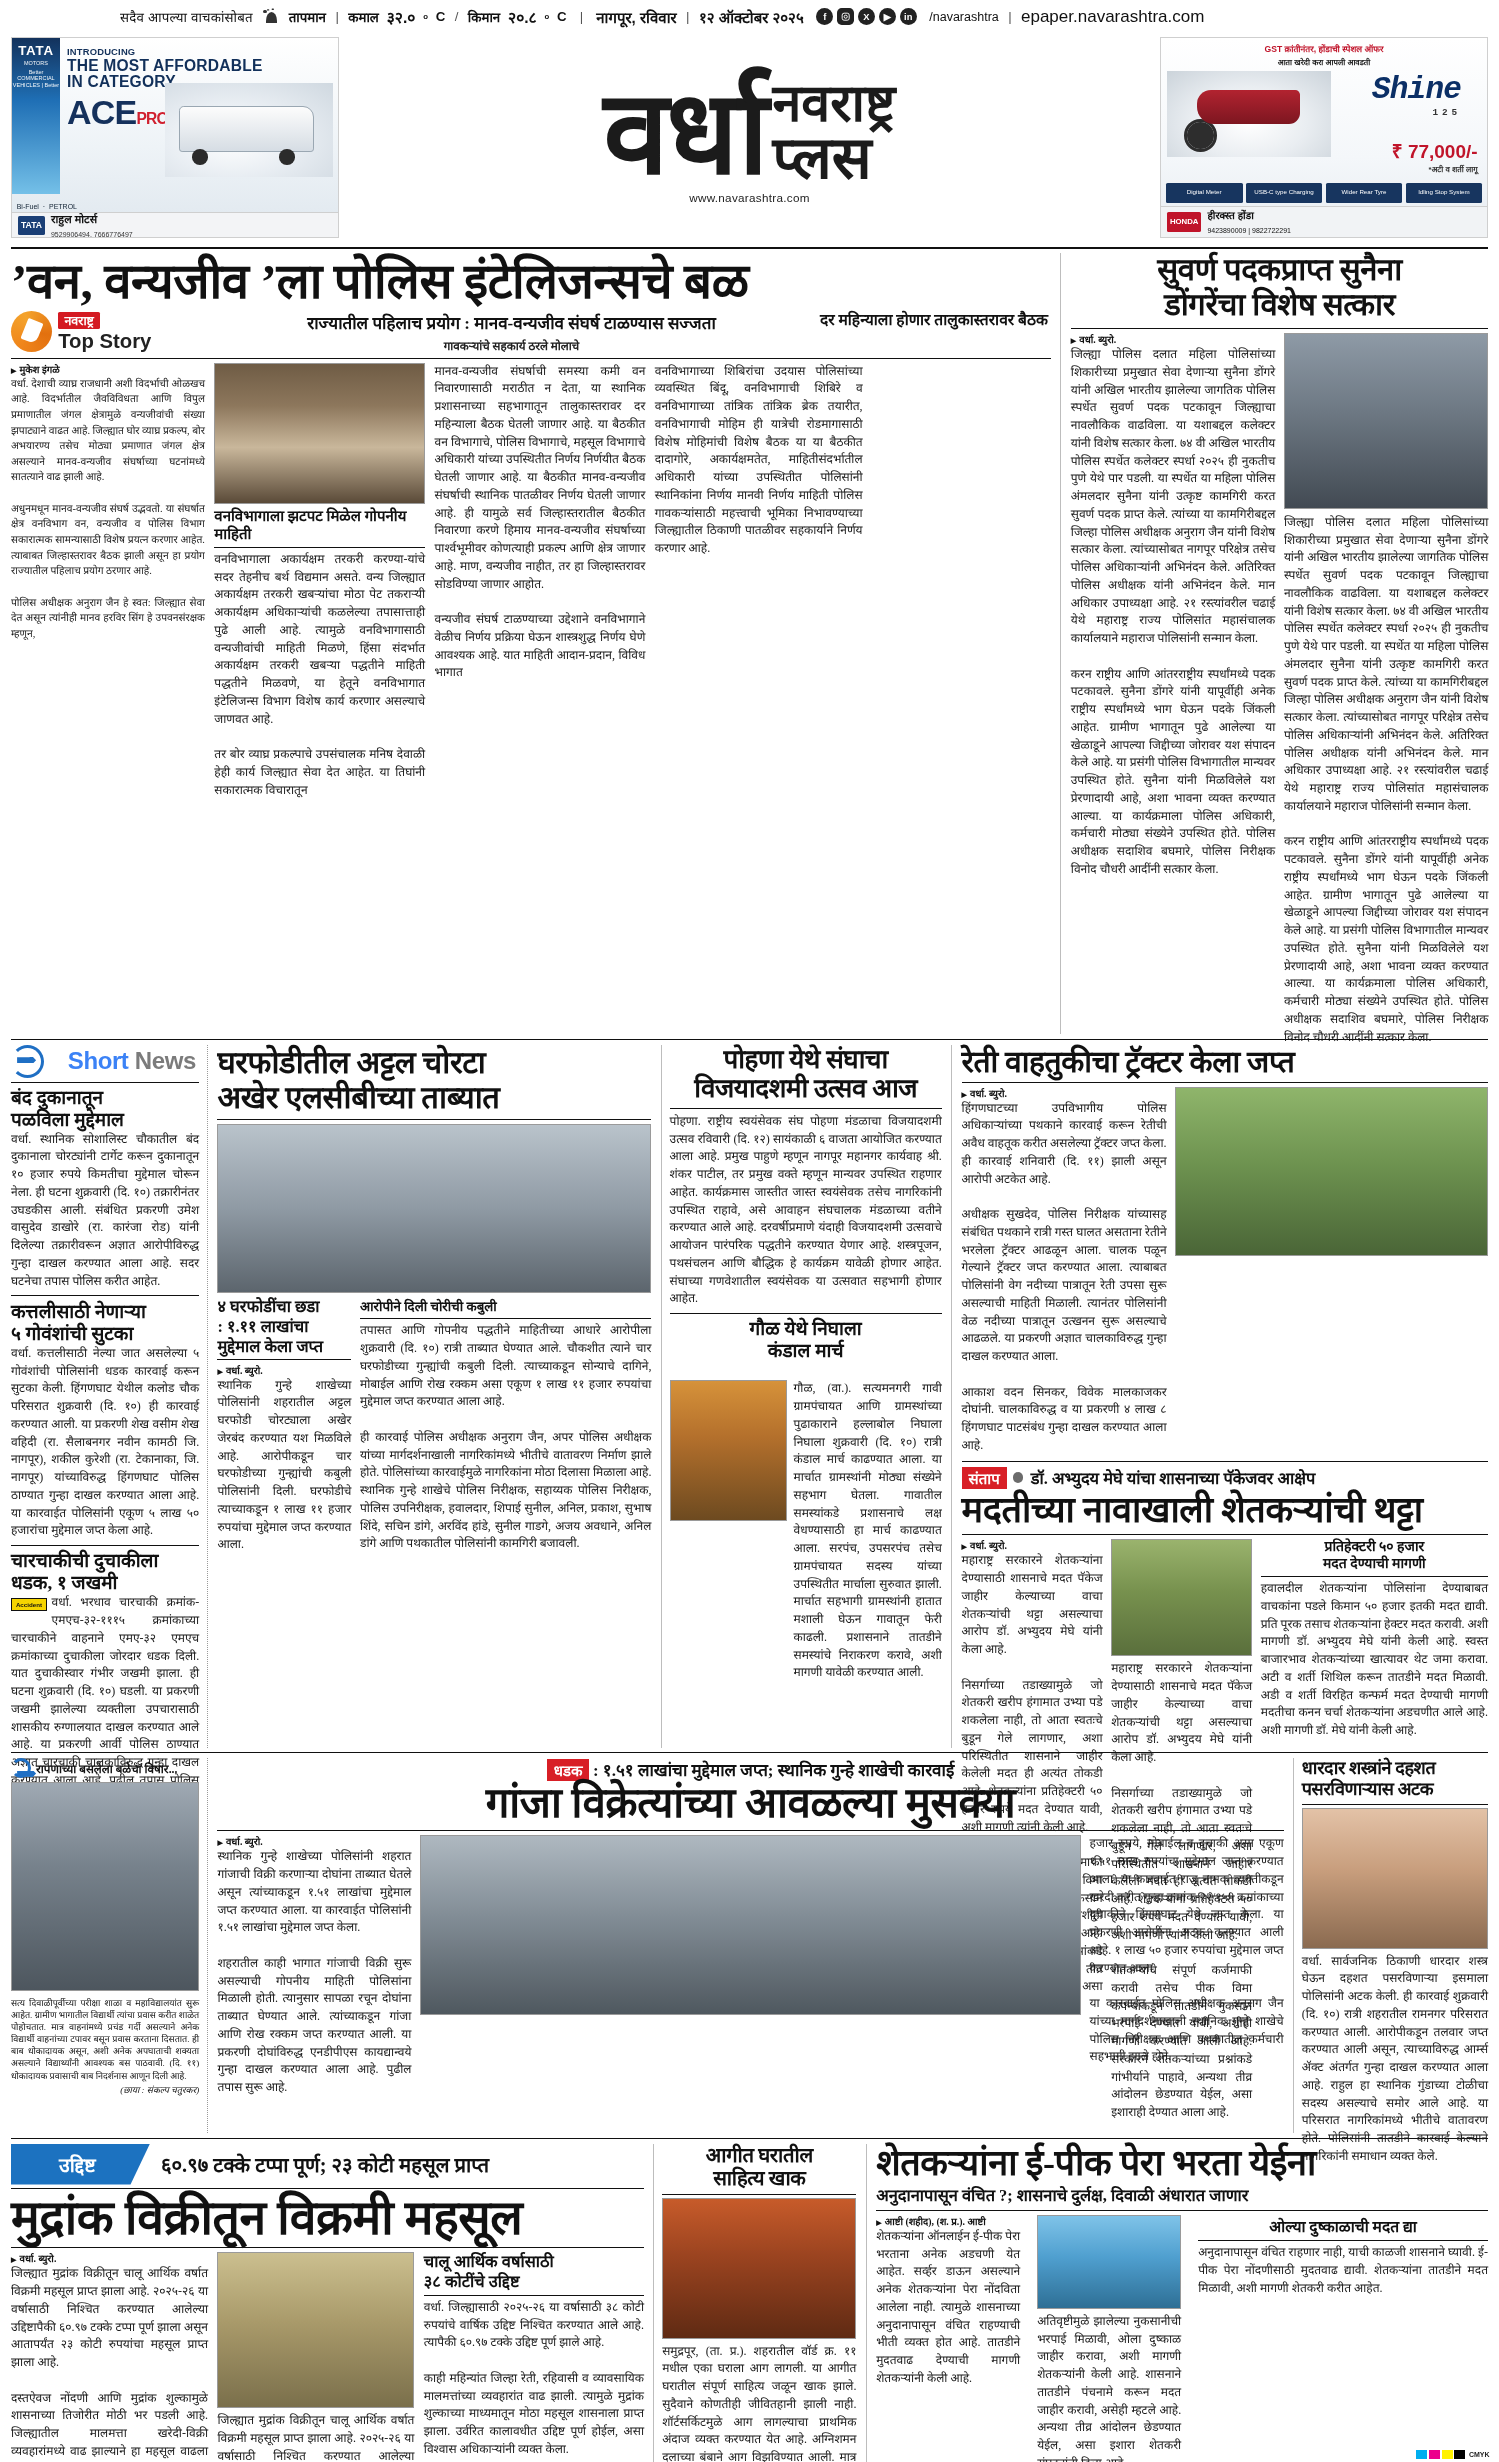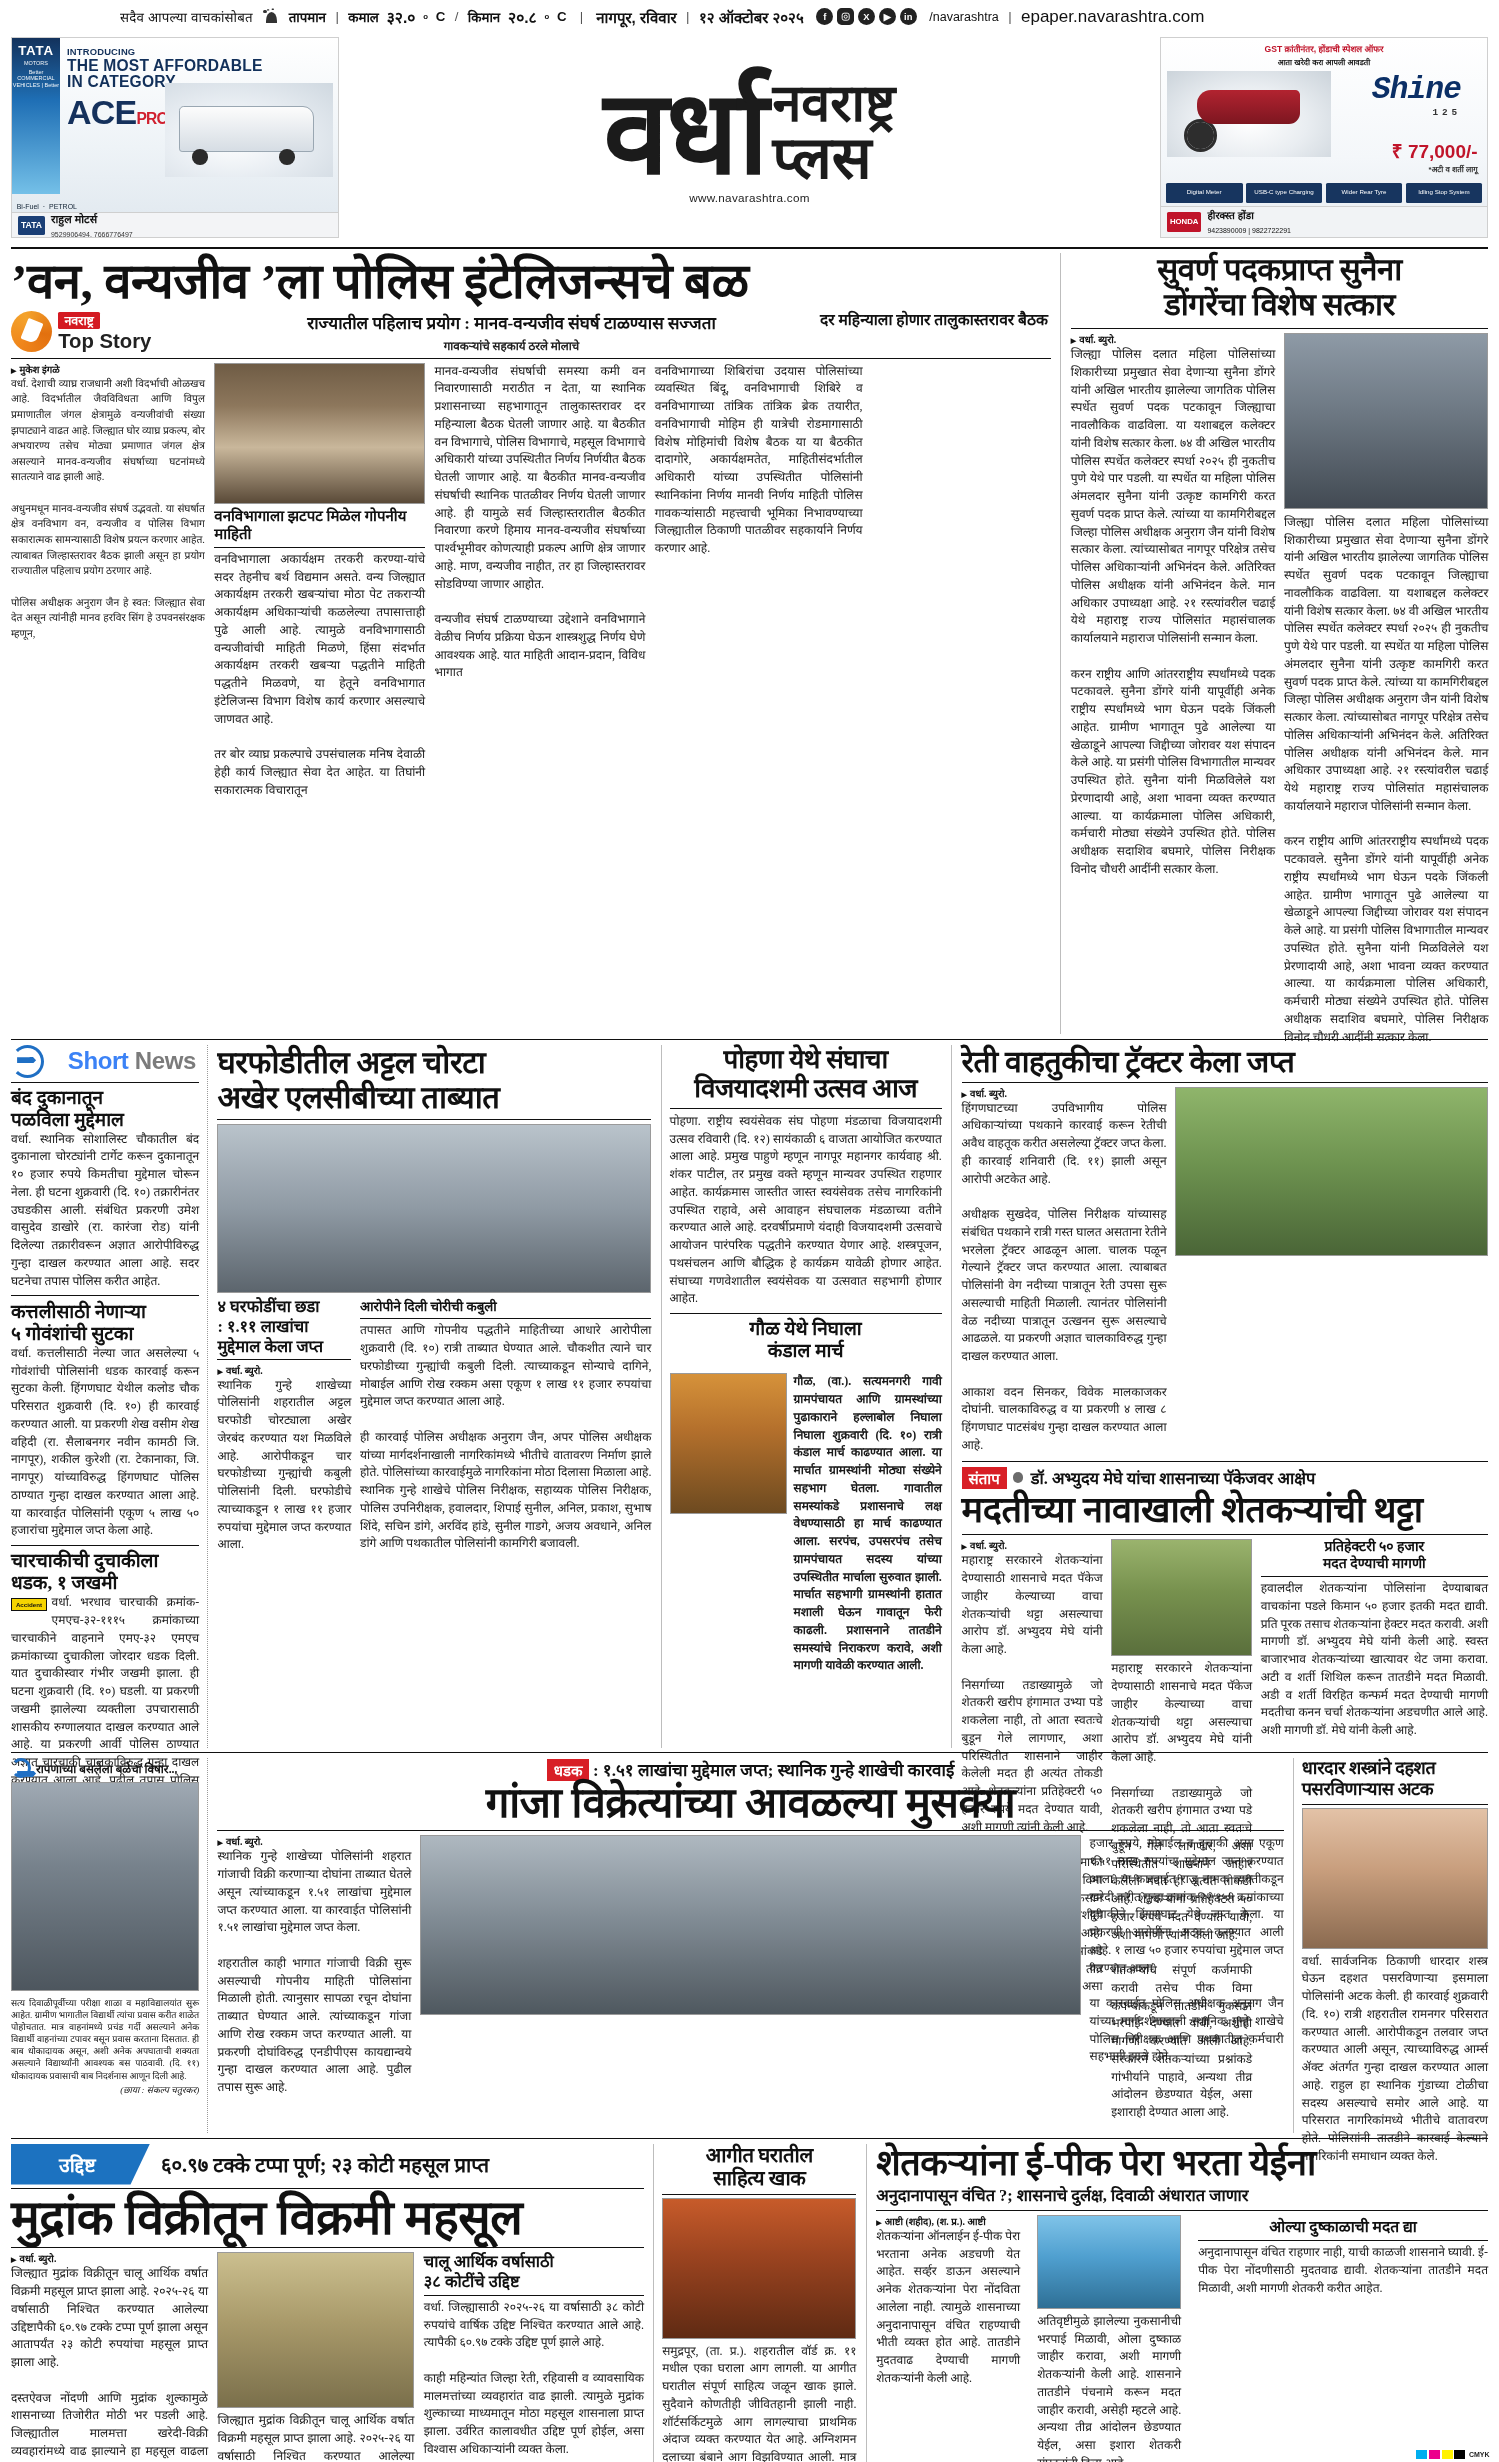--- a/index.html
+++ b/index.html
@@ -502,21 +502,21 @@
     </div>
 
     <div class="vsep" style="width:281px; flex:none; padding-left:7.8px;">
       <h1 class="hl" style="font-size:26px; line-height:1.14; text-align:center; white-space:pre-line;">पोहणा येथे संघाचा
 विजयादशमी उत्सव आज</h1>
       <div class="rule thin" style="margin:3.9px 0"></div>
       <div class="body-txt sm">पोहणा. राष्ट्रीय स्वयंसेवक संघ पोहणा मंडळाचा विजयादशमी उत्सव रविवारी (दि. १२) सायंकाळी ६ वाजता आयोजित करण्यात आला आहे. प्रमुख पाहुणे म्हणून नागपूर महानगर कार्यवाह श्री. शंकर पाटील, तर प्रमुख वक्ते म्हणून मान्यवर उपस्थित राहणार आहेत. कार्यक्रमास जास्तीत जास्त स्वयंसेवक तसेच नागरिकांनी उपस्थित राहावे, असे आवाहन संघचालक मंडळाच्या वतीने करण्यात आले आहे. दरवर्षीप्रमाणे यंदाही विजयादशमी उत्सवाचे आयोजन पारंपरिक पद्धतीने करण्यात येणार आहे. शस्त्रपूजन, पथसंचलन आणि बौद्धिक हे कार्यक्रम यावेळी होणार आहेत. संघाच्या गणवेशातील स्वयंसेवक या उत्सवात सहभागी होणार आहेत.</div>
       <div class="rule thin" style="margin:4.7px 0"></div>
       <div class="hl" style="font-size:19px;line-height:1.16;text-align:center;white-space:pre-line;font-family:'Liberation Serif',serif;font-weight:700;">गौळ येथे निघाला
 कंडाल मार्च</div>
-      <div style="display:flex;gap:7px;margin-top:11px;font-weight:bold;">
+      <div style="display:flex;gap:7px;margin-top:18px;">
         <div class="photo g-march" style="width:117px;height:141px;flex:none"></div>
         <div class="body-txt sm">गौळ, (वा.). सत्यमनगरी गावी ग्रामपंचायत आणि ग्रामस्थांच्या पुढाकाराने हल्लाबोल निघाला निघाला शुक्रवारी (दि. १०) रात्री कंडाल मार्च काढण्यात आला. या मार्चात ग्रामस्थांनी मोठ्या संख्येने सहभाग घेतला. गावातील समस्यांकडे प्रशासनाचे लक्ष वेधण्यासाठी हा मार्च काढण्यात आला. सरपंच, उपसरपंच तसेच ग्रामपंचायत सदस्य यांच्या उपस्थितीत मार्चाला सुरुवात झाली. मार्चात सहभागी ग्रामस्थांनी हातात मशाली घेऊन गावातून फेरी काढली. प्रशासनाने तातडीने समस्यांचे निराकरण करावे, अशी मागणी यावेळी करण्यात आली.</div>
       </div>
     </div>
 
     <div class="vsep" style="flex:1; padding-left:9.4px;">
       <h1 class="hl" style="font-size:30px; line-height:1.1;">रेती वाहतुकीचा ट्रॅक्टर केला जप्त</h1>
       <div class="rule thin" style="margin:3.9px 0"></div>
       <div style="display:flex;gap:8.6px;">
         <div style="width:205px">

